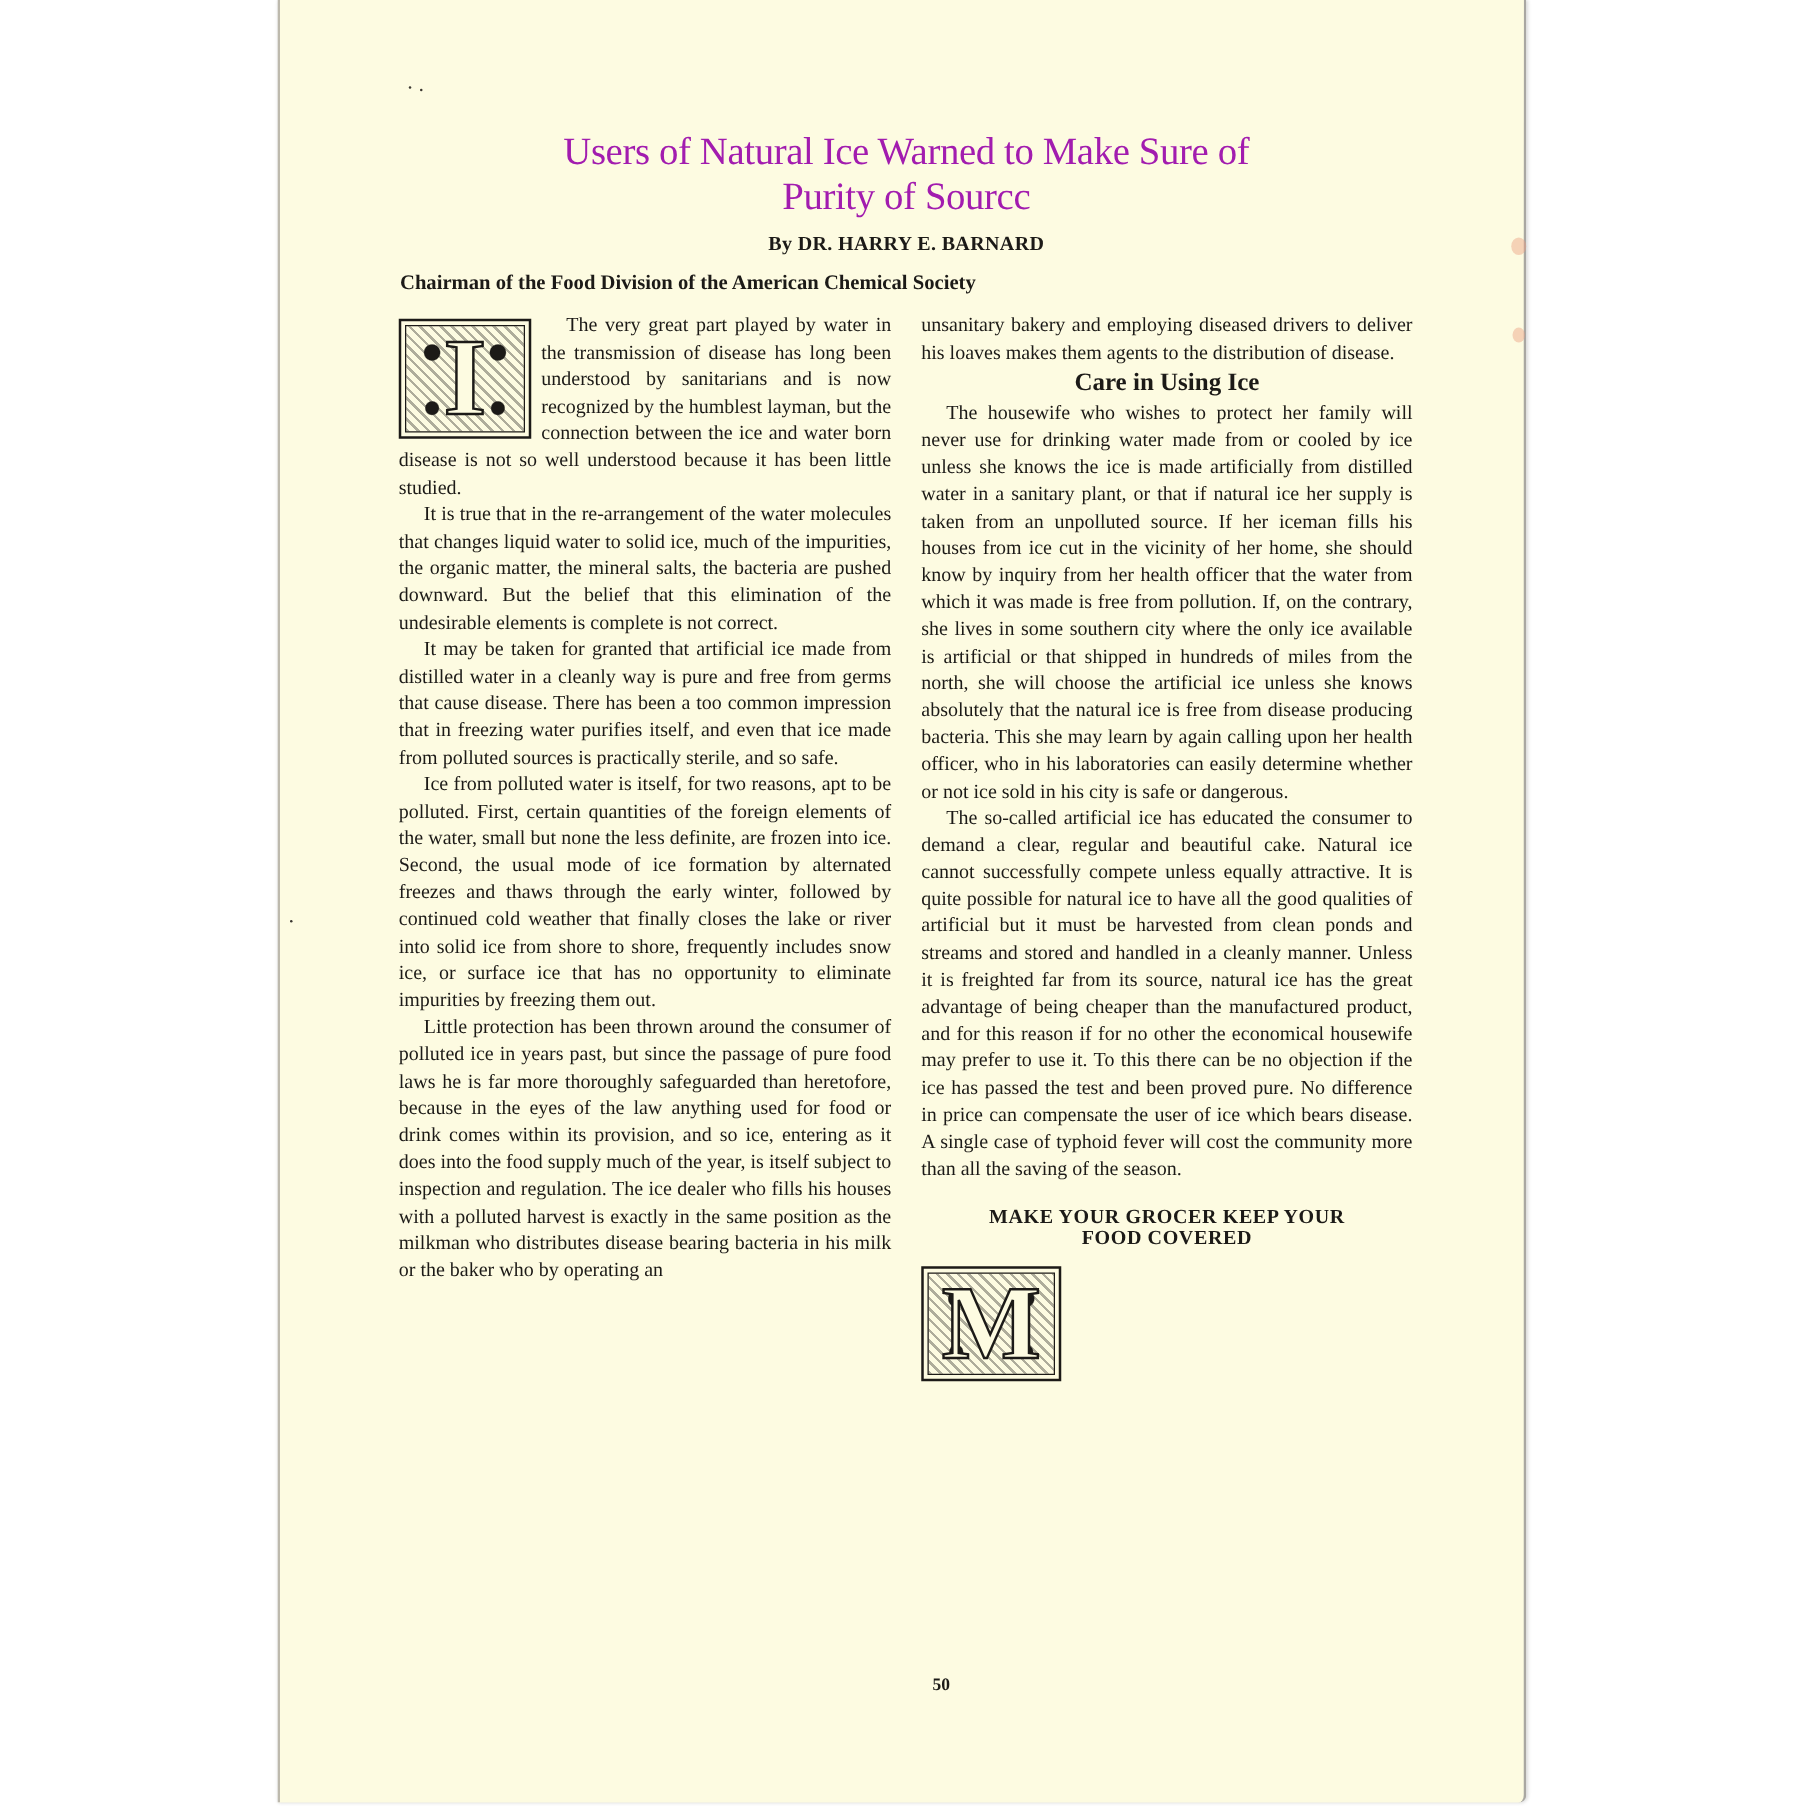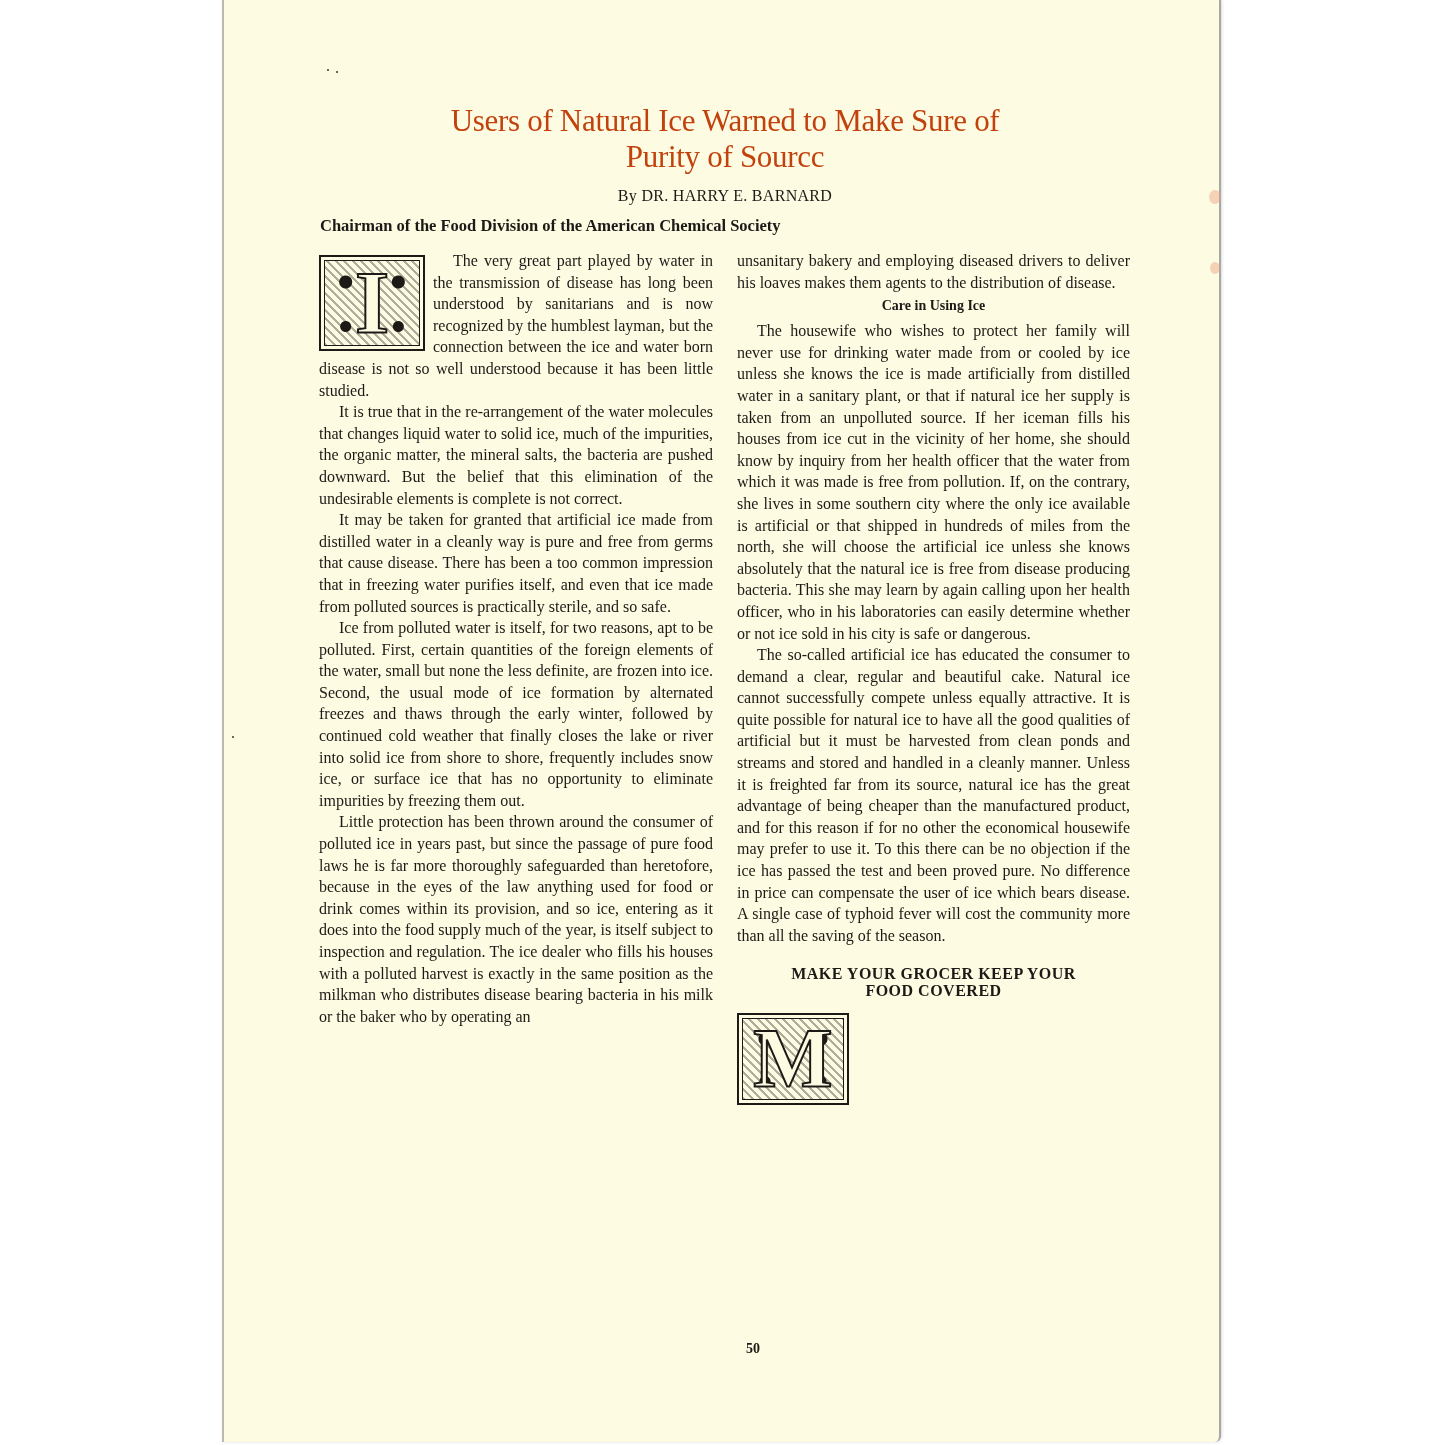--- a/index.html
+++ b/index.html
@@ -1,27 +1,27 @@
 <!DOCTYPE html>
 <html><head>
 <meta charset="utf-8">
 <style>
   html, body { margin:0; padding:0; background:#ffffff; }
   body { width:1445px; height:1445px; position:relative; overflow:hidden; font-family:"Liberation Serif","DejaVu Serif",serif; color:#1c1a17; }
   .paper { position:absolute; left:222px; top:0; width:995px; height:1442px; background:#fdfbe1; border-left:2px solid #bdb9ad; border-right:2px solid #a9a7a2; box-shadow:1px 0 3px rgba(0,0,0,0.15); border-bottom-right-radius:6px; }
   .spot { position:absolute; border-radius:50%; background:rgba(235,160,130,0.45); }
-  .title { position:absolute; left:320px; top:103px; width:810px; text-align:center; font-size:31px; line-height:36px; font-family:"Liberation Serif",serif; font-stretch:condensed; letter-spacing:-0.3px; color:#c2410c; }
-  .byline { position:absolute; left:320px; top:187px; width:810px; text-align:center; font-size:16px; font-weight:normal; letter-spacing:0.3px; }
+  .title { position:absolute; left:320px; top:103px; width:810px; text-align:center; font-size:31px; line-height:36px; font-family:"Liberation Serif",serif; font-stretch:condensed; letter-spacing:-0.3px; color:#a21caf; }
+  .byline { position:absolute; left:320px; top:187px; width:810px; text-align:center; font-size:16px; font-weight:bold; letter-spacing:0.3px; }
   .affil { position:absolute; left:320px; top:216px; width:810px; text-align:left; font-size:16.5px; font-weight:bold; }
   .col { position:absolute; top:250px; font-size:16px; line-height:21.6px; text-align:justify; }
   .col-left { left:319px; width:394px; }
   .col-right { left:737px; width:393px; }
   .col p { margin:0; text-indent:20px; }
   .col p.noindent { text-indent:0; }
-  .subhead { text-align:center; font-weight:bold; font-size:14px; margin:2px 0 3px 0; line-height:22px; }
+  .subhead { text-align:center; font-weight:bold; font-size:20px; margin:2px 0 3px 0; line-height:22px; }
   .caps-head { text-align:center; font-weight:bold; font-size:16px; line-height:17px; letter-spacing:0.5px; margin:19px 0 10px 0; }
   .dropcap { float:left; width:106px; height:96px; margin:5px 8px 0 0; border:2px solid #1c1a17; box-sizing:border-box; background:#fdfbe1; position:relative; }
   .dropcap .inner { position:absolute; inset:3px; border:1.5px solid #1c1a17; display:flex; align-items:center; justify-content:center; overflow:hidden;
      background:
        radial-gradient(circle at 22% 25%, #1c1a17 0 6px, transparent 7px),
        radial-gradient(circle at 78% 25%, #1c1a17 0 6px, transparent 7px),
        radial-gradient(circle at 22% 78%, #1c1a17 0 5px, transparent 6px),
        radial-gradient(circle at 78% 78%, #1c1a17 0 5px, transparent 6px),
        repeating-linear-gradient(45deg, rgba(28,26,23,0.35) 0 2px, transparent 2px 6px); }
   .dropcap .letter { font-family:"Liberation Serif",serif; font-size:88px; line-height:88px; font-weight:bold; color:#fdfbe1; -webkit-text-stroke:2px #1c1a17; position:relative; z-index:2; }

